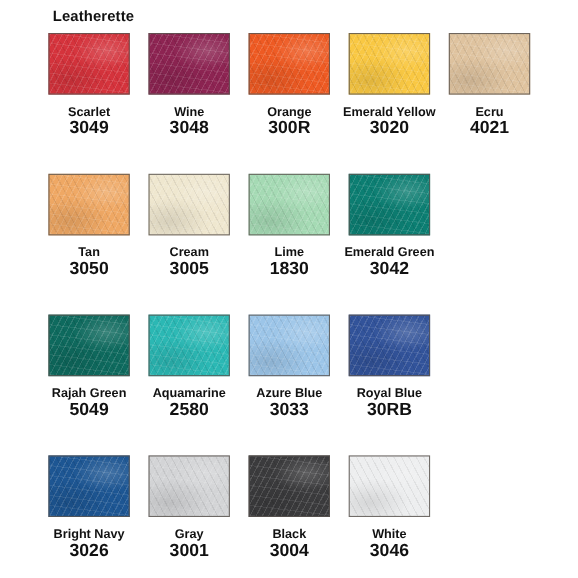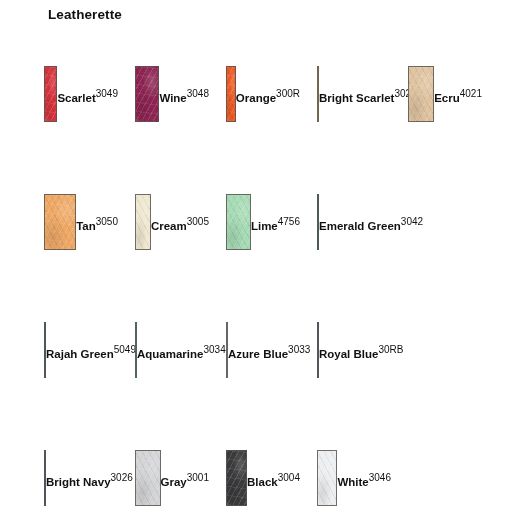--- a/index.html
+++ b/index.html
@@ -38,21 +38,21 @@
     width: 445px;
   }
   .swatch-row {
     display: flex;
     height: 128px;
   }
   .swatch-cell {
     width: 74px;
     margin-right: 17px;
     display: flex;
-    flex-direction: row;
+    flex-direction: column;
     align-items: center;
   }
   .swatch-cell:last-child { margin-right: 0; }
 
   .swatch-chip {
     width: 74px;
     height: 56px;
     box-sizing: border-box;
     border: 1px solid rgba(90,85,80,0.85);
     position: relative;
@@ -83,22 +83,22 @@
   .swatch-label {
     margin-top: 9px;
     text-align: center;
     font-size: 11.5px;
     font-weight: bold;
     line-height: 14.5px;
     color: #111111;
     white-space: nowrap;
   }
   .swatch-code {
-    font-size: 10px;
-    font-weight: normal;
+    font-size: 16px;
+    font-weight: bold;
     line-height: 14.5px;
     color: #111111;
   }
 </style>
 </head>
 <body>
 
 <div id="swatch-chart">
 
   <div id="chart-title">Leatherette</div>
@@ -115,21 +115,21 @@
           <div class="swatch-label">Wine</div>
           <div class="swatch-code">3048</div>
         </div>
         <div class="swatch-cell">
           <div class="swatch-chip" style="background-color: rgb(238, 90, 35);"></div>
           <div class="swatch-label">Orange</div>
           <div class="swatch-code">300R</div>
         </div>
         <div class="swatch-cell">
           <div class="swatch-chip" style="background-color: rgb(249, 200, 67);"></div>
-          <div class="swatch-label">Bright Scarlet</div>
+          <div class="swatch-label">Emerald Yellow</div>
           <div class="swatch-code">3020</div>
         </div>
         <div class="swatch-cell">
           <div class="swatch-chip" style="background-color: rgb(223, 195, 159);"></div>
           <div class="swatch-label">Ecru</div>
           <div class="swatch-code">4021</div>
         </div>
       </div>
       <div class="swatch-row">
         <div class="swatch-cell">
@@ -138,38 +138,38 @@
           <div class="swatch-code">3050</div>
         </div>
         <div class="swatch-cell">
           <div class="swatch-chip" style="background-color: rgb(239, 231, 207);"></div>
           <div class="swatch-label">Cream</div>
           <div class="swatch-code">3005</div>
         </div>
         <div class="swatch-cell">
           <div class="swatch-chip" style="background-color: rgb(165, 218, 180);"></div>
           <div class="swatch-label">Lime</div>
-          <div class="swatch-code">4756</div>
+          <div class="swatch-code">1830</div>
         </div>
         <div class="swatch-cell">
           <div class="swatch-chip" style="background-color: rgb(12, 126, 114);"></div>
           <div class="swatch-label">Emerald Green</div>
           <div class="swatch-code">3042</div>
         </div>
       </div>
       <div class="swatch-row">
         <div class="swatch-cell">
           <div class="swatch-chip" style="background-color: rgb(14, 106, 94);"></div>
           <div class="swatch-label">Rajah Green</div>
           <div class="swatch-code">5049</div>
         </div>
         <div class="swatch-cell">
           <div class="swatch-chip" style="background-color: rgb(43, 184, 180);"></div>
           <div class="swatch-label">Aquamarine</div>
-          <div class="swatch-code">3034</div>
+          <div class="swatch-code">2580</div>
         </div>
         <div class="swatch-cell">
           <div class="swatch-chip" style="background-color: rgb(156, 197, 232);"></div>
           <div class="swatch-label">Azure Blue</div>
           <div class="swatch-code">3033</div>
         </div>
         <div class="swatch-cell">
           <div class="swatch-chip" style="background-color: rgb(50, 83, 154);"></div>
           <div class="swatch-label">Royal Blue</div>
           <div class="swatch-code">30RB</div>

